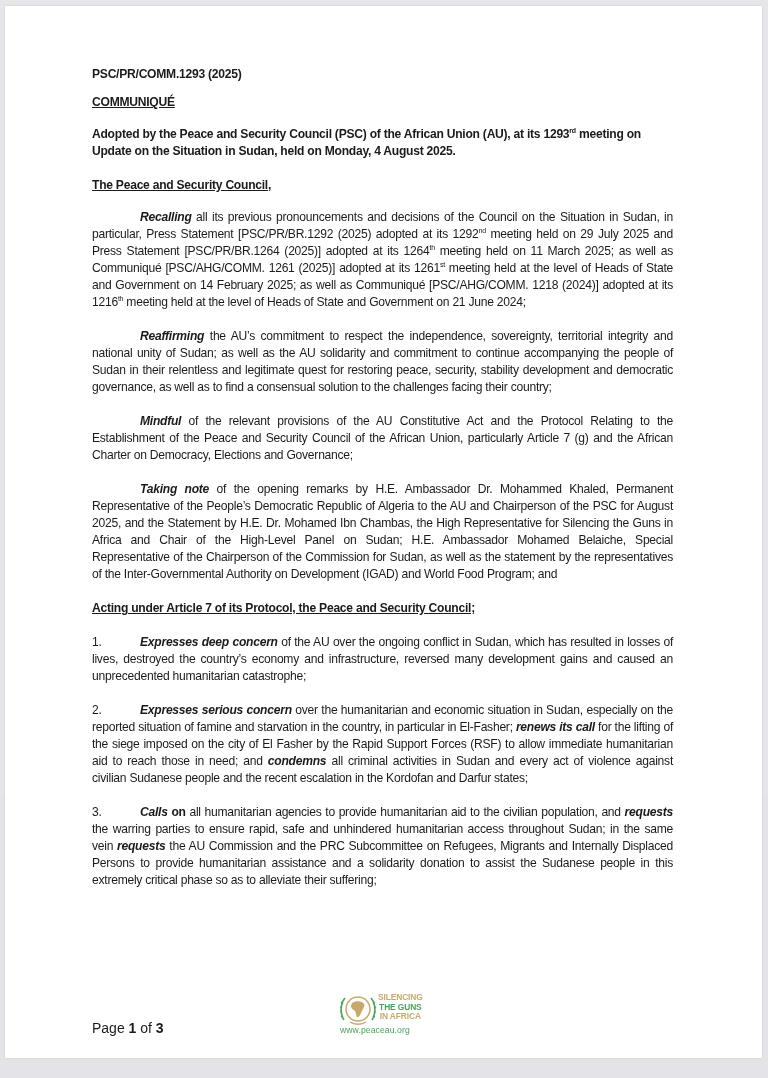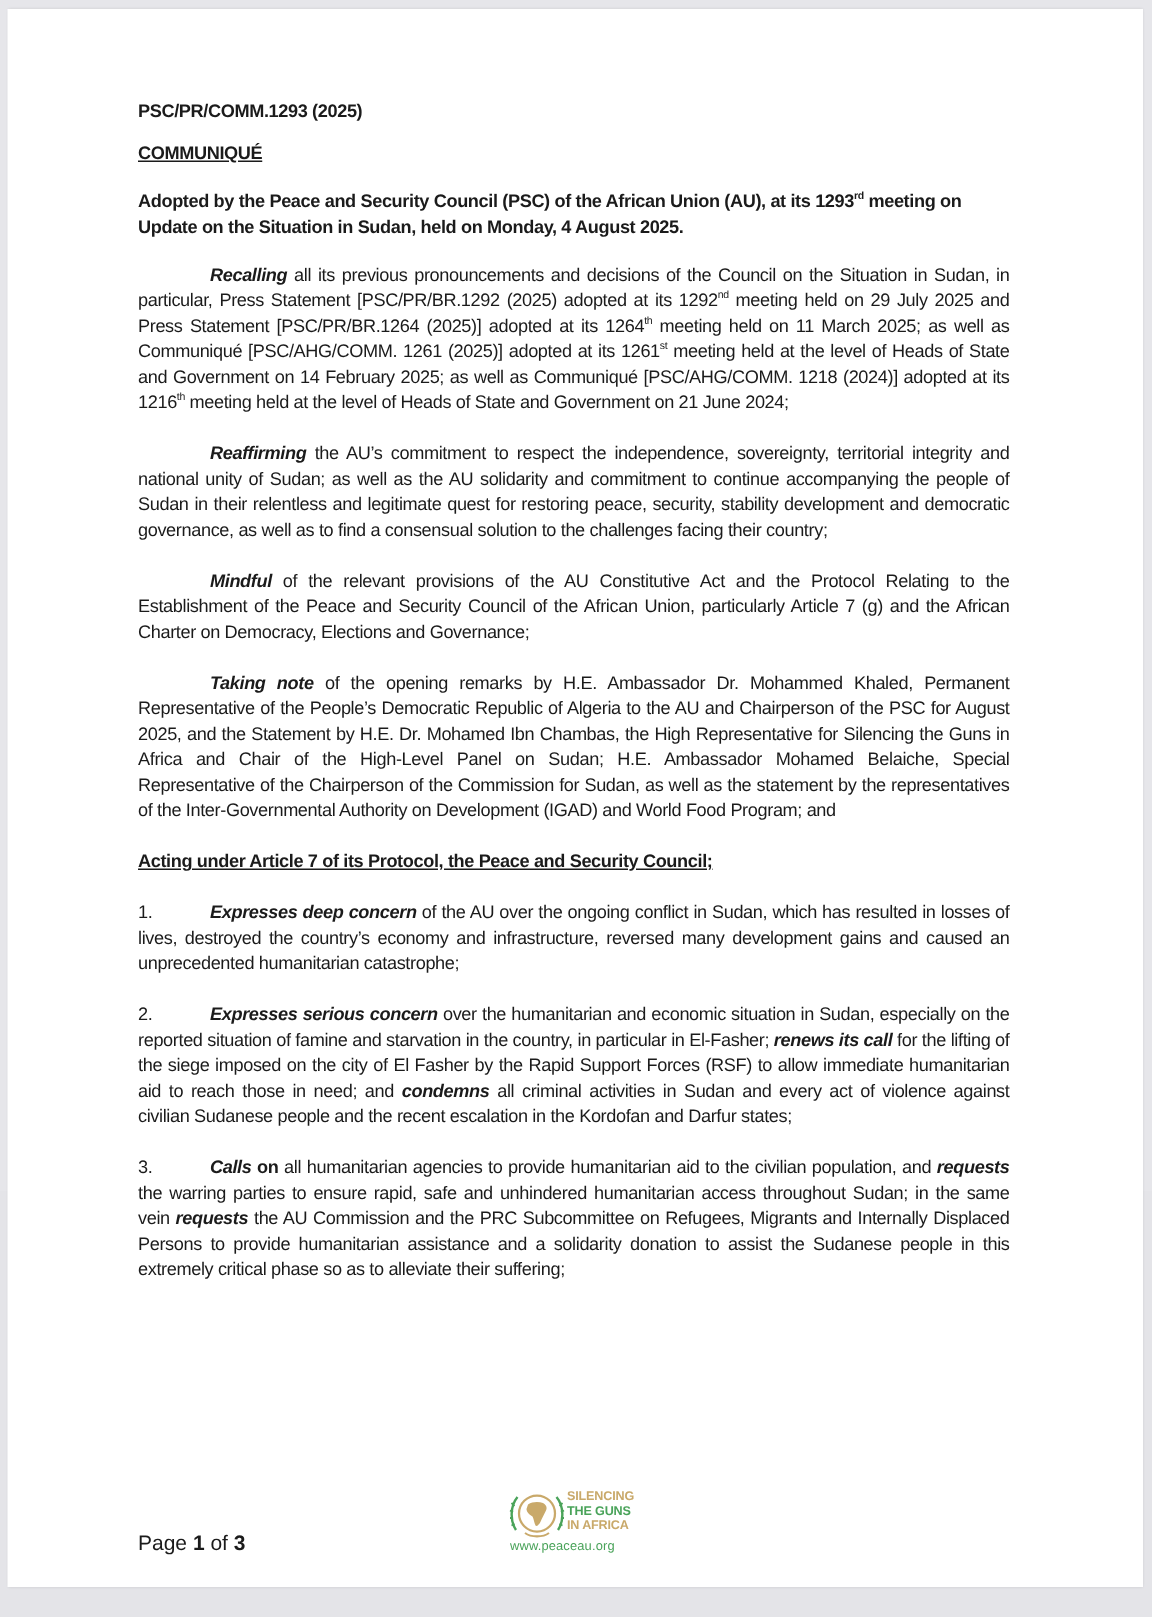--- a/index.html
+++ b/index.html
@@ -105,20 +105,21 @@
     }
     .logo-text {
       position: absolute;
       left: 40px;
       top: 1px;
       font-family: "Liberation Sans", sans-serif;
       font-weight: bold;
       font-size: 8.4px;
       line-height: 9.5px;
       letter-spacing: -0.1px;
+      text-align: center;
     }
     .logo-text .l1 { color: #c9a96a; }
     .logo-text .l2 { color: #4aa35a; }
     .logo-text .l3 { color: #c9a96a; }
     .logo-url {
       position: absolute;
       left: 2px;
       top: 33px;
       font-family: Liberation Sans, sans-serif;
       font-size: 8.6px;
@@ -130,20 +131,21 @@
 <body>
 
 <div class="viewer">
   <div class="page">
   </div>
 
   <div class="content">
     <p class="ref">PSC/PR/COMM.1293 (2025)</p>
     <p class="title">COMMUNIQUÉ</p>
     <p class="adopted"><span>Adopted by the Peace and Security Council (PSC) of the African Union (AU), at its 1293</span><sup>rd</sup><span> meeting on Update on the Situation in Sudan, held on Monday, 4 August 2025.</span></p>
+    <p class="heading">The Peace and Security Council,</p>
 
     <div id="preamble">
         <p class="para first"><span class="indent"></span><span class="em">Recalling</span><span> all its previous pronouncements and decisions of the Council on the Situation in Sudan, in particular, Press Statement [PSC/PR/BR.1292 (2025) adopted at its 1292</span><sup>nd</sup><span> meeting held on 29 July 2025 and Press Statement  [PSC/PR/BR.1264 (2025)] adopted at its 1264</span><sup>th</sup><span> meeting held on 11 March 2025; as well as Communiqué [PSC/AHG/COMM. 1261 (2025)] adopted at its 1261</span><sup>st</sup><span> meeting held at the level of Heads of State and Government on 14 February 2025; as well as Communiqué [PSC/AHG/COMM. 1218 (2024)] adopted at its 1216</span><sup>th</sup><span> meeting held at the level of Heads of State and Government on 21 June 2024;</span></p>
         <p class="para"><span class="indent"></span><span class="em">Reaffirming</span><span> the AU’s commitment to respect the independence, sovereignty, territorial integrity and national unity of Sudan; as well as the AU solidarity and commitment to continue accompanying the people of Sudan in their relentless and legitimate quest for restoring peace, security, stability development and democratic governance, as well as to find a consensual solution to the challenges facing their country;</span></p>
         <p class="para"><span class="indent"></span><span class="em">Mindful</span><span> of the relevant provisions of the AU Constitutive Act and the Protocol Relating to the Establishment of the Peace and Security Council of the African Union, particularly Article 7 (g) and the African Charter on Democracy, Elections and Governance;</span></p>
         <p class="para"><span class="indent"></span><span class="em">Taking note</span><span> of the opening remarks by H.E. Ambassador Dr. Mohammed Khaled, Permanent Representative of the People’s Democratic Republic of Algeria to the AU and Chairperson of the PSC for August 2025, and  the Statement by H.E. Dr. Mohamed Ibn Chambas, the High Representative for Silencing the Guns in Africa and Chair of the High-Level Panel on Sudan; H.E. Ambassador Mohamed Belaiche, Special Representative of the Chairperson of the Commission for Sudan, as well as the statement by the representatives of the Inter-Governmental Authority on Development (IGAD) and World Food Program; and</span></p>
       </div>
 
     <p class="heading">Acting under Article 7 of its Protocol, the Peace and Security Council;</p>
 

